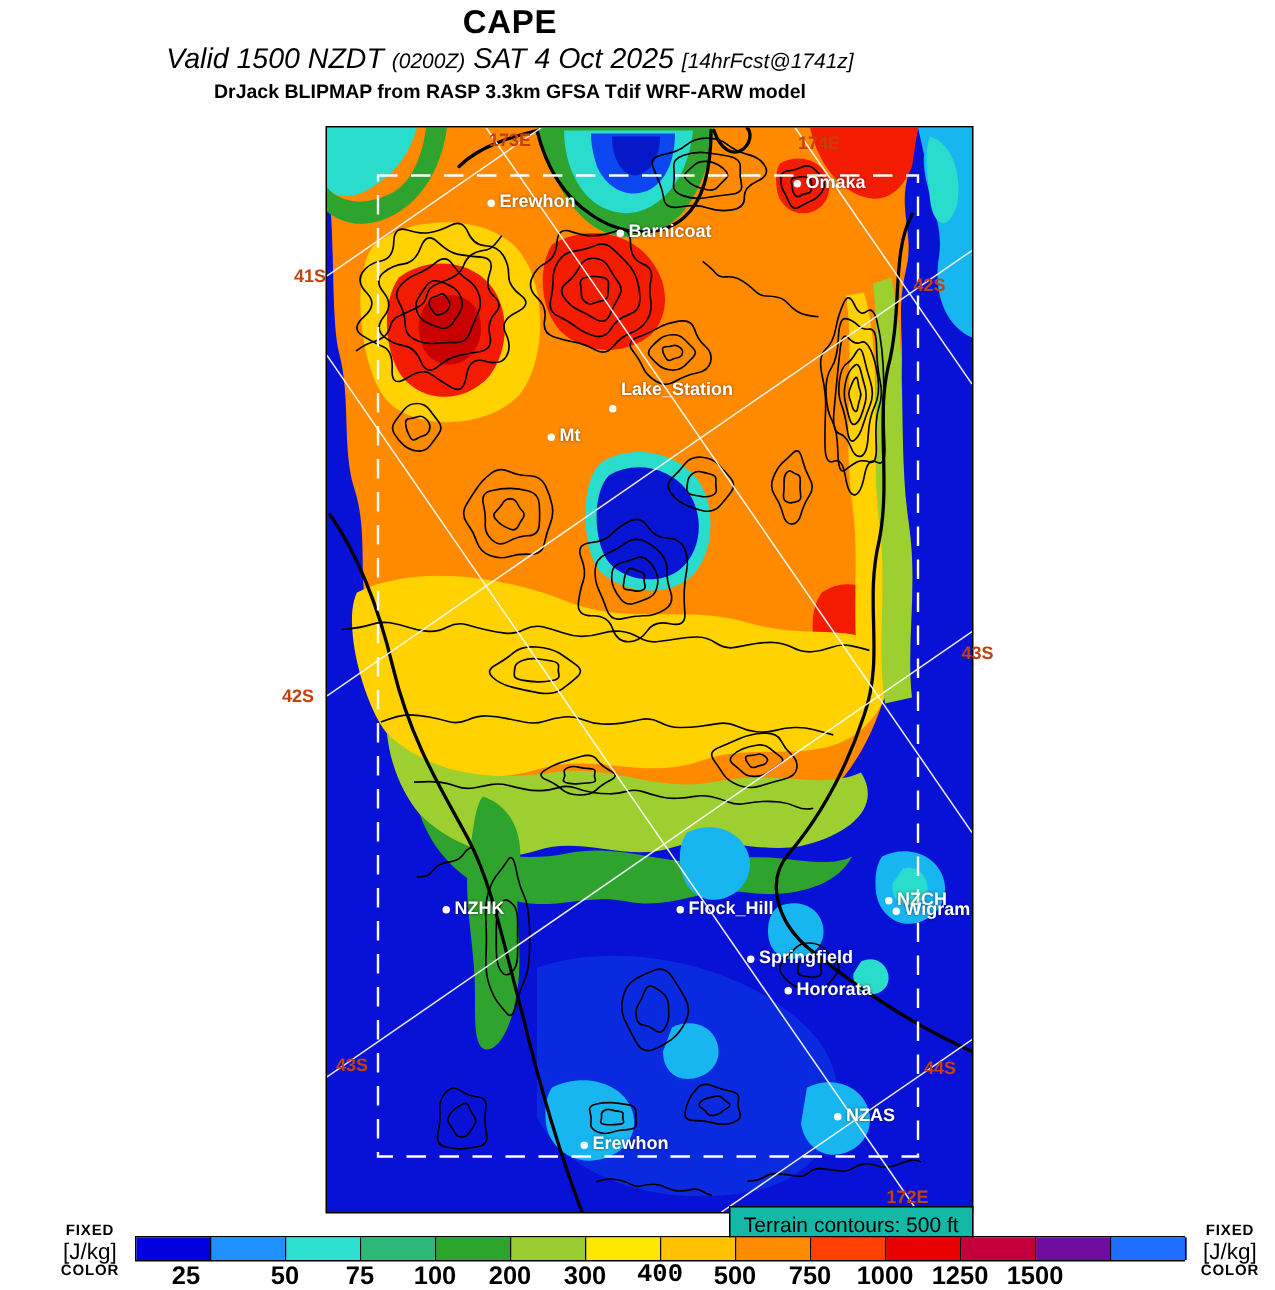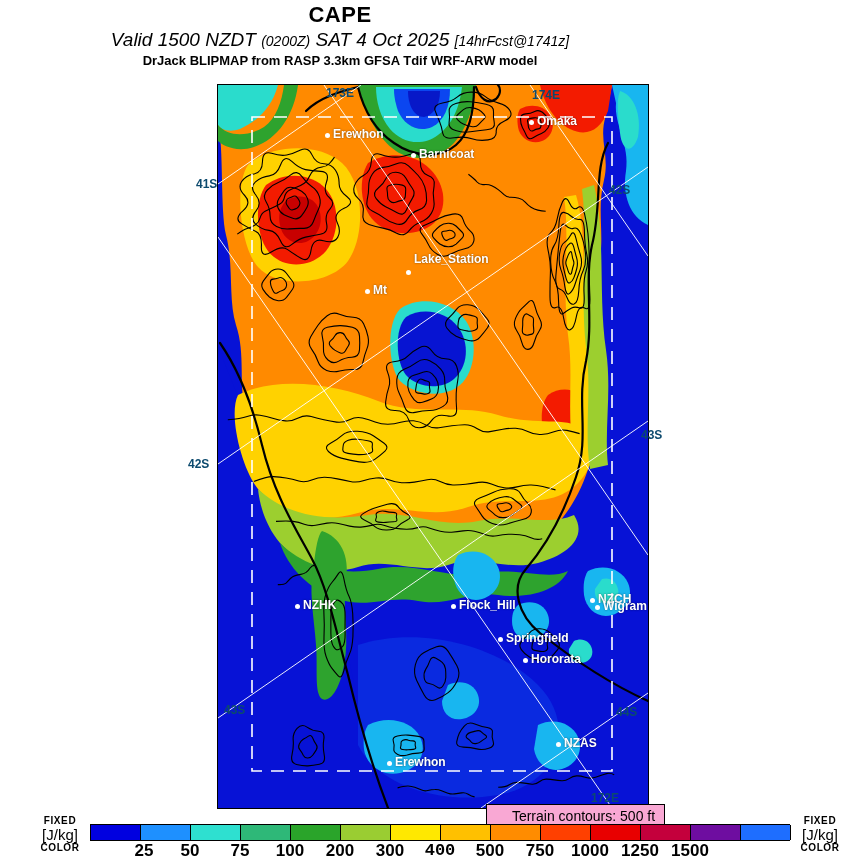--- a/index.html
+++ b/index.html
@@ -16,26 +16,26 @@
   
   .mapwrap{position:absolute;left:218px;top:85px;width:430px;height:723px;}
   .mapwrap svg{display:block;outline:1.5px solid #000;}
 
   
   .ovl{position:absolute;left:0;top:0;width:850px;height:860px;pointer-events:none;}
   .site{position:absolute;}
   .site .dot{position:absolute;width:5px;height:5px;border-radius:50%;background:#fff;}
   .site .lbl{position:absolute;font-size:12px;font-weight:bold;color:#fff;white-space:nowrap;
              text-shadow:0 0 2px rgba(0,0,0,.55);}
-  .geo{position:absolute;font-size:12px;font-weight:bold;color:#0c4a6e;white-space:nowrap;}
-
-  
-  .terrain{position:absolute;left:486px;top:804px;width:161px;height:21px;background:#f9a8d4;
+  .geo{position:absolute;font-size:12px;font-weight:bold;color:#c2410c;white-space:nowrap;}
+
+  
+  .terrain{position:absolute;left:486px;top:804px;width:161px;height:21px;background:#14b8a6;
            border:1.5px solid #000;color:#000;font-size:14px;display:flex;align-items:center;
-           justify-content:center;white-space:nowrap;padding-left:16px;}
+           justify-content:center;white-space:nowrap;}
 
   
   .cbar{position:absolute;left:90px;top:824px;width:700px;height:17px;border:1px solid #000;box-sizing:border-box;}
   .cbar .seg{position:absolute;top:0;height:100%;border-right:1px solid #000;box-sizing:border-box;}
   .cticks{position:absolute;left:90px;top:841px;width:700px;height:18px;}
   .cticks .tk{position:absolute;top:0;transform:translateX(-50%);font-size:17px;font-weight:bold;color:#000;}
   .fixedblk{position:absolute;top:816px;width:56px;text-align:center;color:#000;line-height:1.0;}
   .fixedblk .fx{font-size:10px;font-weight:bold;letter-spacing:.6px;}
   .fixedblk .un{font-size:15px;margin:1px 0;}
   .fixedblk.left{left:32px;}
@@ -294,21 +294,21 @@
       <div class="seg" style="left: 300px; width: 50px; background: rgb(255, 232, 0);"></div>
       <div class="seg" style="left: 350px; width: 50px; background: rgb(255, 192, 0);"></div>
       <div class="seg" style="left: 400px; width: 50px; background: rgb(255, 140, 0);"></div>
       <div class="seg" style="left: 450px; width: 50px; background: rgb(255, 64, 0);"></div>
       <div class="seg" style="left: 500px; width: 50px; background: rgb(232, 0, 0);"></div>
       <div class="seg" style="left: 550px; width: 50px; background: rgb(196, 0, 60);"></div>
       <div class="seg" style="left: 600px; width: 50px; background: rgb(110, 13, 160);"></div>
       <div class="seg" style="left: 650px; width: 50px; background: rgb(30, 110, 255);"></div>
     </div>
   <div class="cticks" id="cticks">
-      <div class="tk" style="left: 54px;">25</div>
+      <div class="tk" style="left: 34px;">25</div>
       <div class="tk" style="left: 100px;">50</div>
       <div class="tk" style="left: 150px;">75</div>
       <div class="tk" style="left: 200px;">100</div>
       <div class="tk" style="left: 250px;">200</div>
       <div class="tk" style="left: 300px;">300</div>
       <div class="tk" style="left: 350px; font-family: Liberation Mono, monospace;">400</div>
       <div class="tk" style="left: 400px;">500</div>
       <div class="tk" style="left: 450px;">750</div>
       <div class="tk" style="left: 500px;">1000</div>
       <div class="tk" style="left: 550px;">1250</div>

